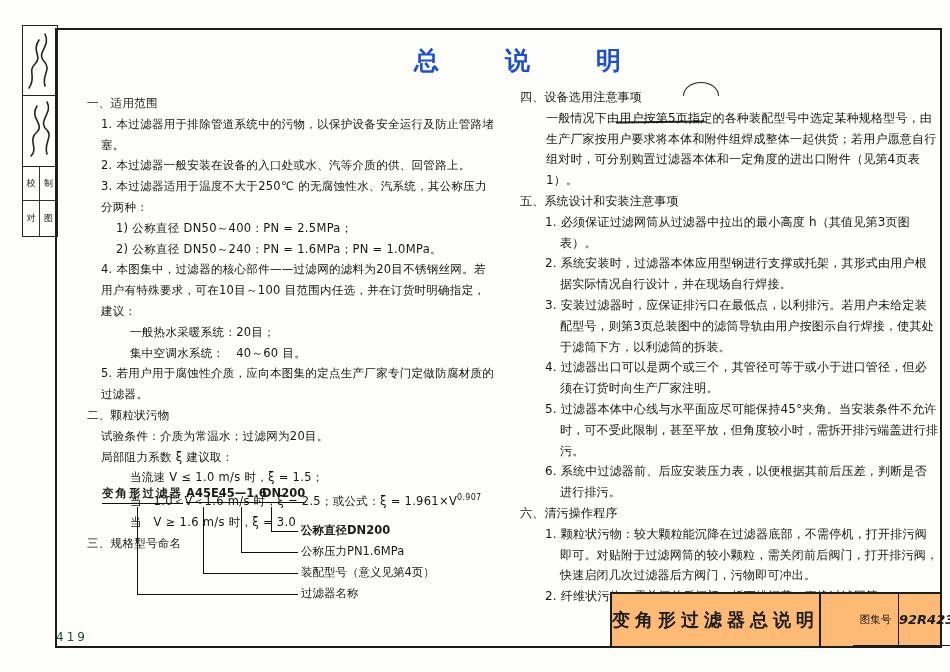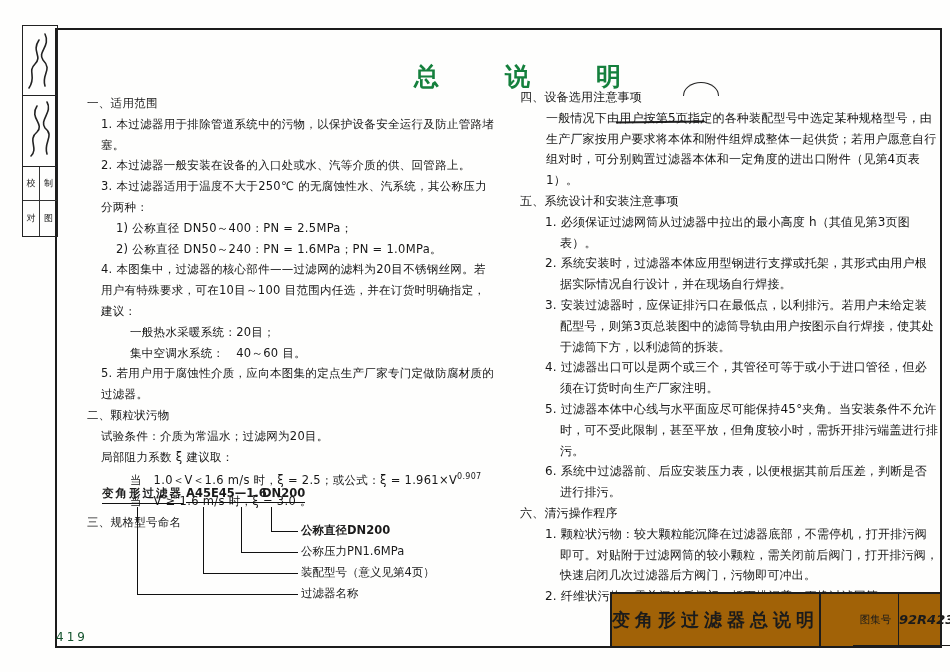--- a/index.html
+++ b/index.html
@@ -6,22 +6,22 @@
   body{
     width:950px;height:672px;position:relative;overflow:hidden;
     background:#ffffff;color:#1b1b1b;
     font-family:"DejaVu Sans","Liberation Sans",sans-serif;
   }
   .sheet{position:absolute;inset:0;background:#fefefd;}
   
   .frame{position:absolute;left:55px;top:28px;width:883px;height:616px;
          border:2.5px solid #1c1c1c;background:transparent;}
   
-  .page-title{position:absolute;left:414px;top:60px;white-space:nowrap;
-    font-size:25px;font-weight:bold;letter-spacing:66px;color:#15803d;}
+  .page-title{position:absolute;left:414px;top:44px;white-space:nowrap;
+    font-size:25px;font-weight:bold;letter-spacing:66px;color:#1d4ed8;}
   
   .sig-strip{position:absolute;left:22px;top:25px;width:34px;height:210px;
     border:1.5px solid #222;display:flex;flex-direction:column;}
   .sig-row{flex:1;border-bottom:1.5px solid #222;position:relative;overflow:hidden;}
   .sig-row:last-child{border-bottom:none;}
   .sig-svg{position:absolute;left:0;top:0;}
   .sig-grid{display:grid;grid-template-columns:1fr 1fr;grid-template-rows:1fr 1fr;height:100%;}
   .sig-grid > div{border-right:1px solid #333;border-bottom:1px solid #333;
     display:flex;align-items:center;justify-content:center;font-size:9px;color:#222;}
   .sig-grid > div:nth-child(2n){border-right:none;}
@@ -55,21 +55,21 @@
   .callout{position:absolute;left:211px;white-space:nowrap;}
   .lb1{top:37px;font-weight:bold;} .lb2{top:58px;} .lb3{top:79px;} .lb4{top:100px;}
   
   .proof-arc{position:absolute;left:683px;top:82px;width:34px;height:13px;
     border:1.4px solid #222;border-bottom:none;border-radius:50% 50% 0 0/100% 100% 0 0;}
   .proof-underline{position:absolute;left:616px;top:121px;width:88px;height:2px;
     background:#222;transform:rotate(-.6deg);}
   
   .title-block{position:absolute;left:610px;top:592px;width:328px;height:52px;
     border-left:2.5px solid #1c1c1c;border-top:2.5px solid #1c1c1c;
-    display:flex;background:#a16207;}
+    display:flex;background:#fdba74;}
   .tb-title{width:222px;display:flex;align-items:center;justify-content:center;
     font-size:18px;font-weight:bold;letter-spacing:5px;border-right:2px solid #1c1c1c;
     white-space:nowrap;}
   .tb-right{flex:1;display:flex;flex-direction:row;padding-left:32px;}
   .tb-row{flex:1;display:flex;}
   .tb-row:first-child{border-bottom:1.5px solid #1c1c1c;}
   .tb-label{width:45px;display:flex;align-items:center;justify-content:center;
     font-size:10.5px;border-right:1.5px solid #1c1c1c;white-space:nowrap;}
   .tb-value{flex:1;display:flex;align-items:center;justify-content:center;
     font-size:13px;font-style:italic;font-weight:bold;}
@@ -116,20 +116,21 @@
     <div class="it">3. 本过滤器适用于温度不大于250℃ 的无腐蚀性水、汽系统，其公称压力分两种：</div>
     <div class="sub">1) 公称直径 DN50～400：PN = 2.5MPa；</div>
     <div class="sub">2) 公称直径 DN50～240：PN = 1.6MPa；PN = 1.0MPa。</div>
     <div class="it">4. 本图集中，过滤器的核心部件——过滤网的滤料为20目不锈钢丝网。若用户有特殊要求，可在10目～100 目范围内任选，并在订货时明确指定，建议：</div>
     <div class="sub2">一般热水采暖系统：20目；</div>
     <div class="sub2">集中空调水系统：　40～60 目。</div>
     <div class="it">5. 若用户用于腐蚀性介质，应向本图集的定点生产厂家专门定做防腐材质的过滤器。</div>
     <div class="h">二、颗粒状污物</div>
     <div class="it">试验条件：介质为常温水；过滤网为20目。</div>
     <div class="it">局部阻力系数 ξ 建议取：</div>
+    <div class="sub2">当流速 V ≤ 1.0 m/s 时，ξ = 1.5；</div>
     <div class="sub2"><span>当　1.0＜V＜1.6 m/s 时，ξ = 2.5；或公式：ξ = 1.961×V</span><sup>0.907</sup></div>
     <div class="sub2">当　V ≥ 1.6 m/s 时，ξ = 3.0 。</div>
     <div class="h">三、规格型号命名</div>
   </div>
 
   <div class="diagram">
     <span class="model m1">变角形过滤器</span>
     <span class="model m2">A45E45—1.6</span>
     <span class="model m3">DN200</span>
     <div class="conn c1"></div>

